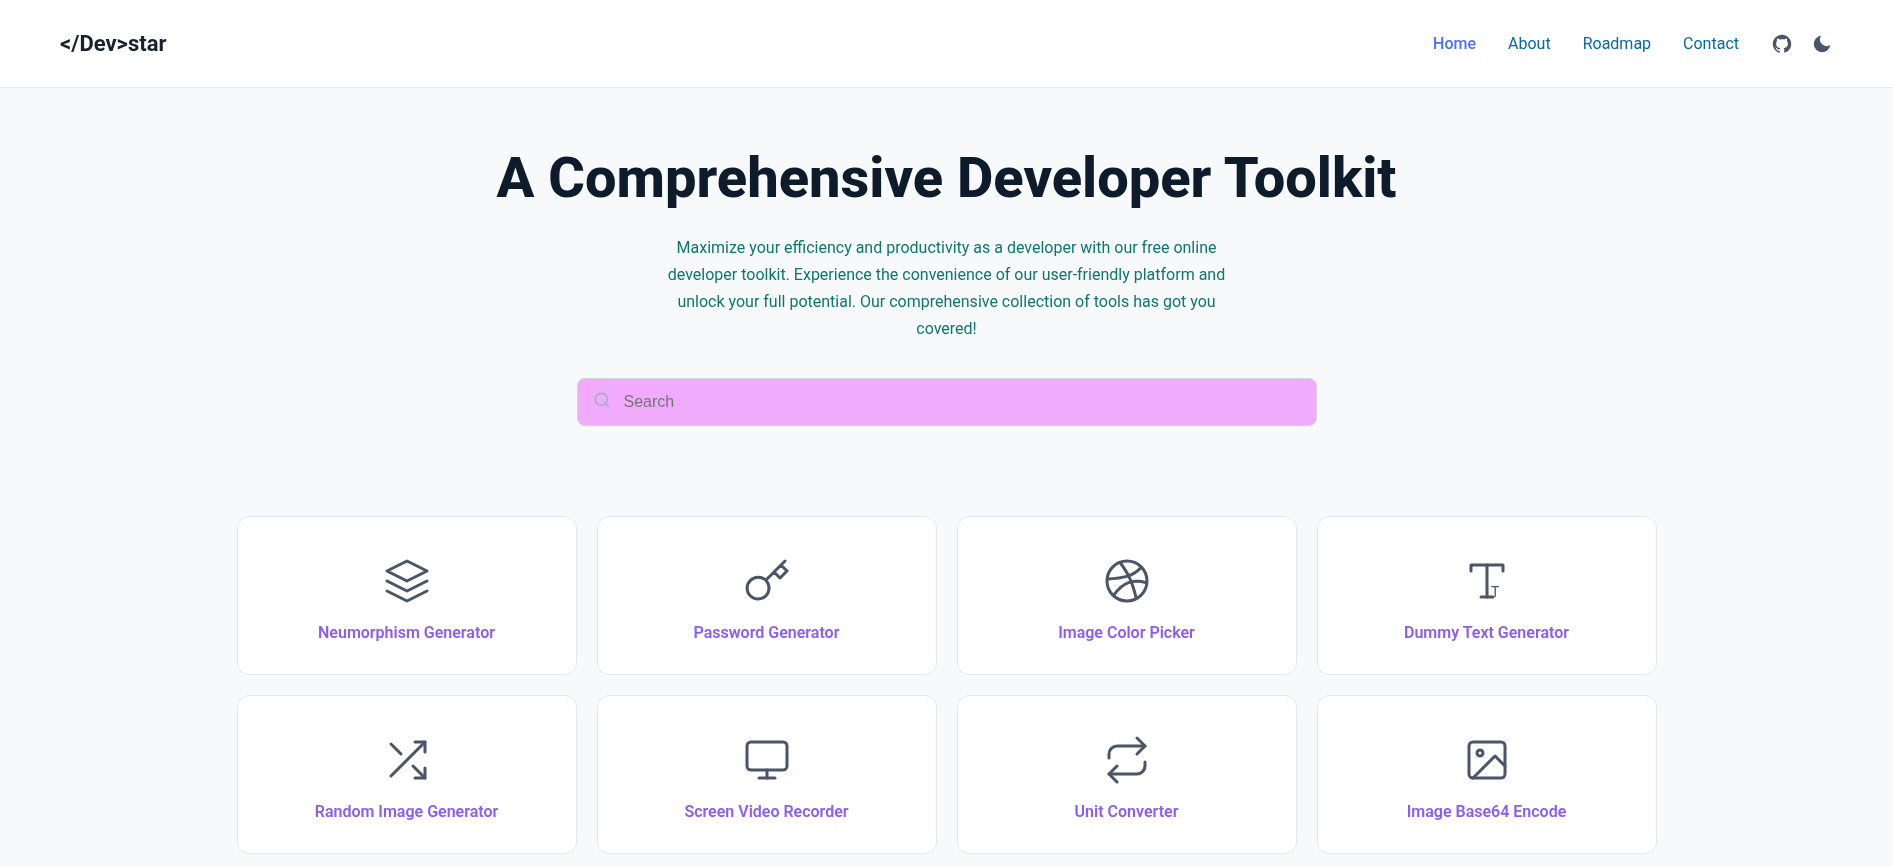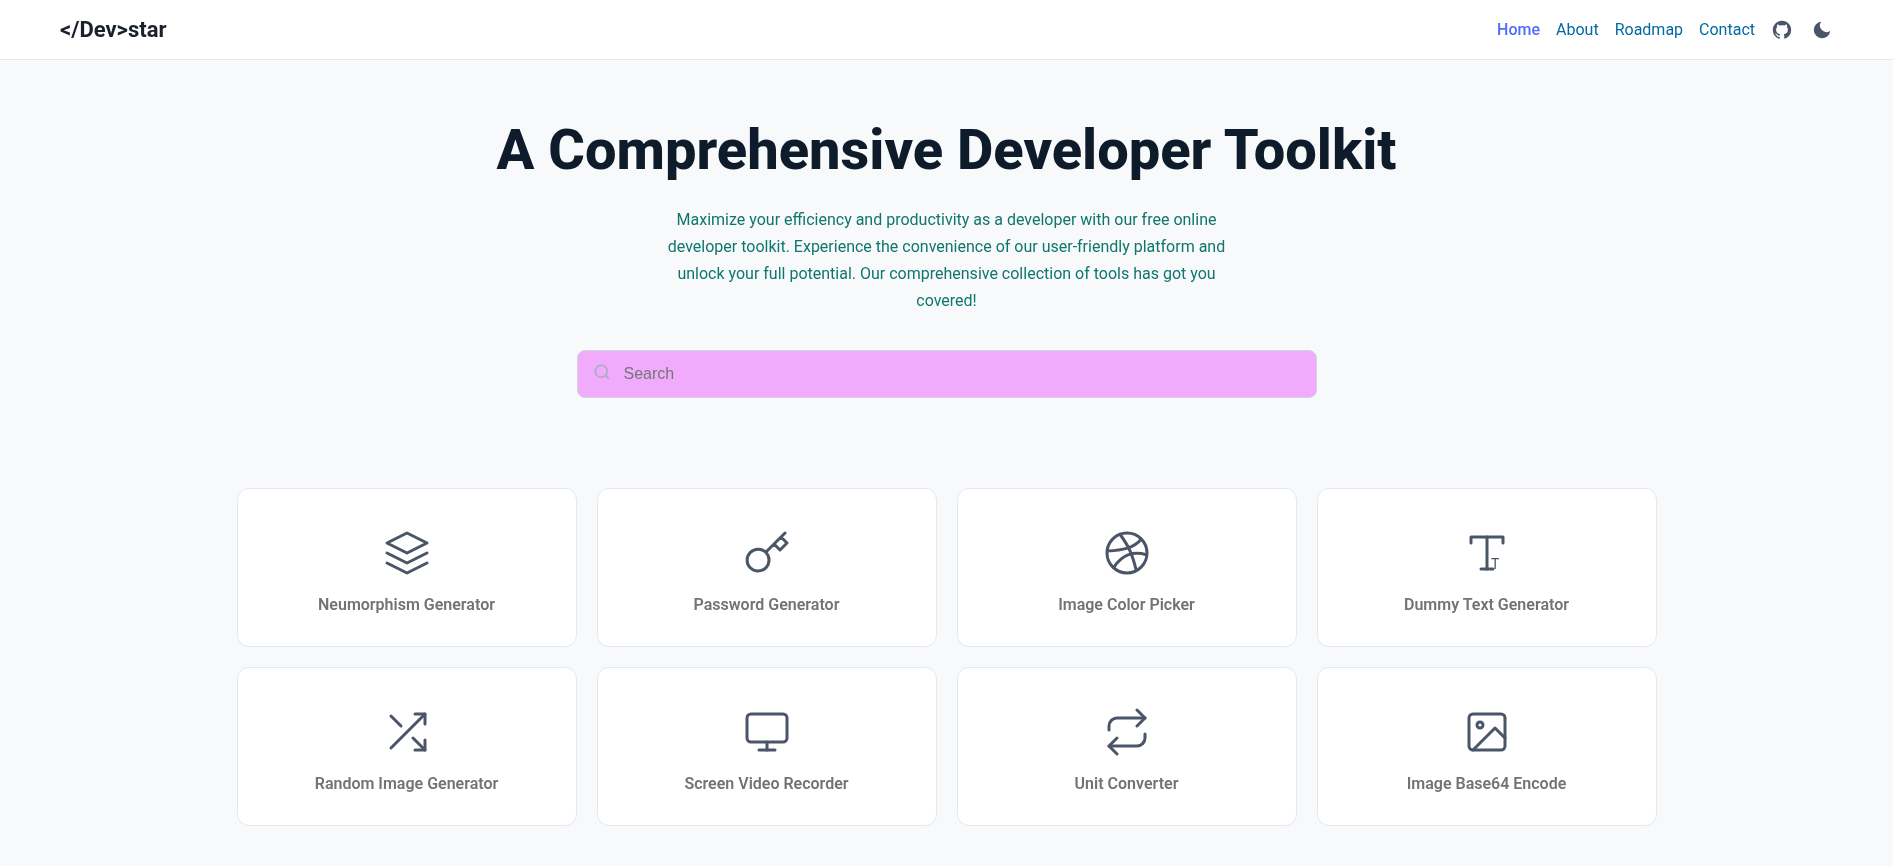--- a/index.html
+++ b/index.html
@@ -14,36 +14,36 @@
       color: #1a202c;
       min-height: 866px;
     }
 
     
     header {
       display: flex;
       align-items: center;
       justify-content: space-between;
       padding: 0 60px;
-      height: 60px;
+      height: 88px;
       background: #fff;
       border-bottom: 1px solid #e8e8e8;
     }
 
     .logo {
       font-size: 22px;
       font-weight: 700;
       color: #1a202c;
       text-decoration: none;
     }
 
     nav {
       display: flex;
       align-items: center;
-      gap: 16px;
+      gap: 32px;
     }
 
     .nav-link {
       font-size: 16px;
       color: #0369a1;
       text-decoration: none;
       cursor: pointer;
     }
 
     .nav-link.active {
@@ -153,21 +153,21 @@
       width: 100%;
       height: 100%;
       stroke: #4a5568;
       fill: none;
       stroke-width: 1.5;
     }
 
     .tool-label {
       font-size: 16px;
       font-weight: 600;
-      color: #737373;
+      color: #8b5cf6;
       text-align: center;
     }
   </style>
 </head>
 <body>
 
 <header>
   <a class="logo">&lt;/Dev&gt;star</a>
   <nav>
     <a class="nav-link active">Home</a>

